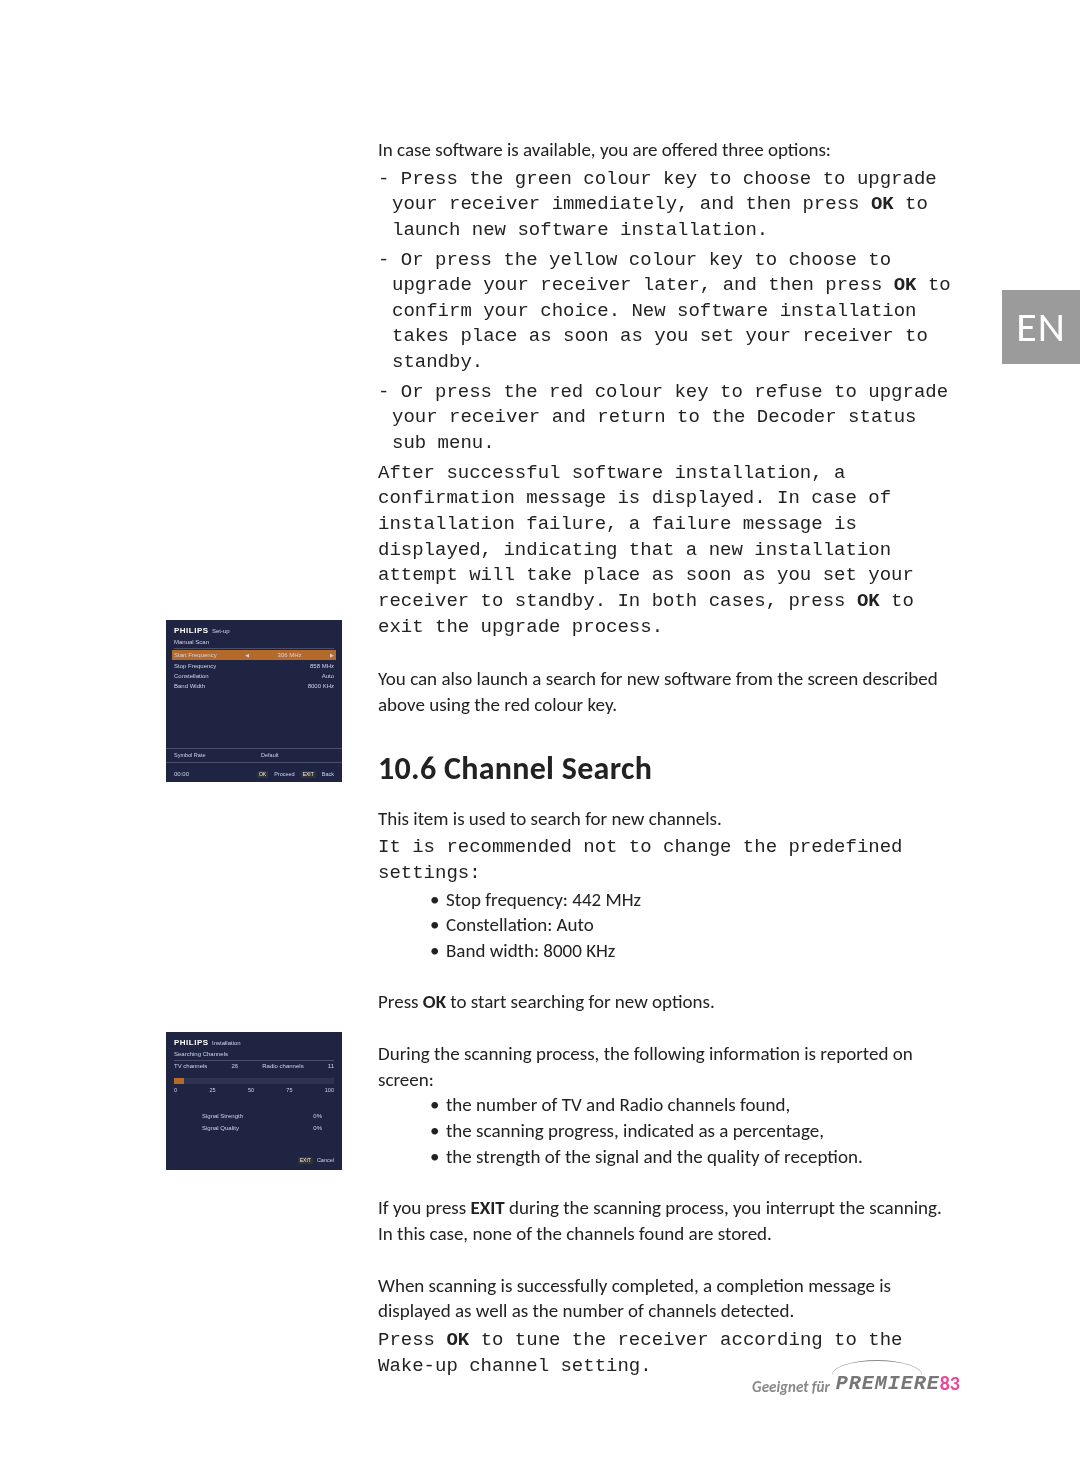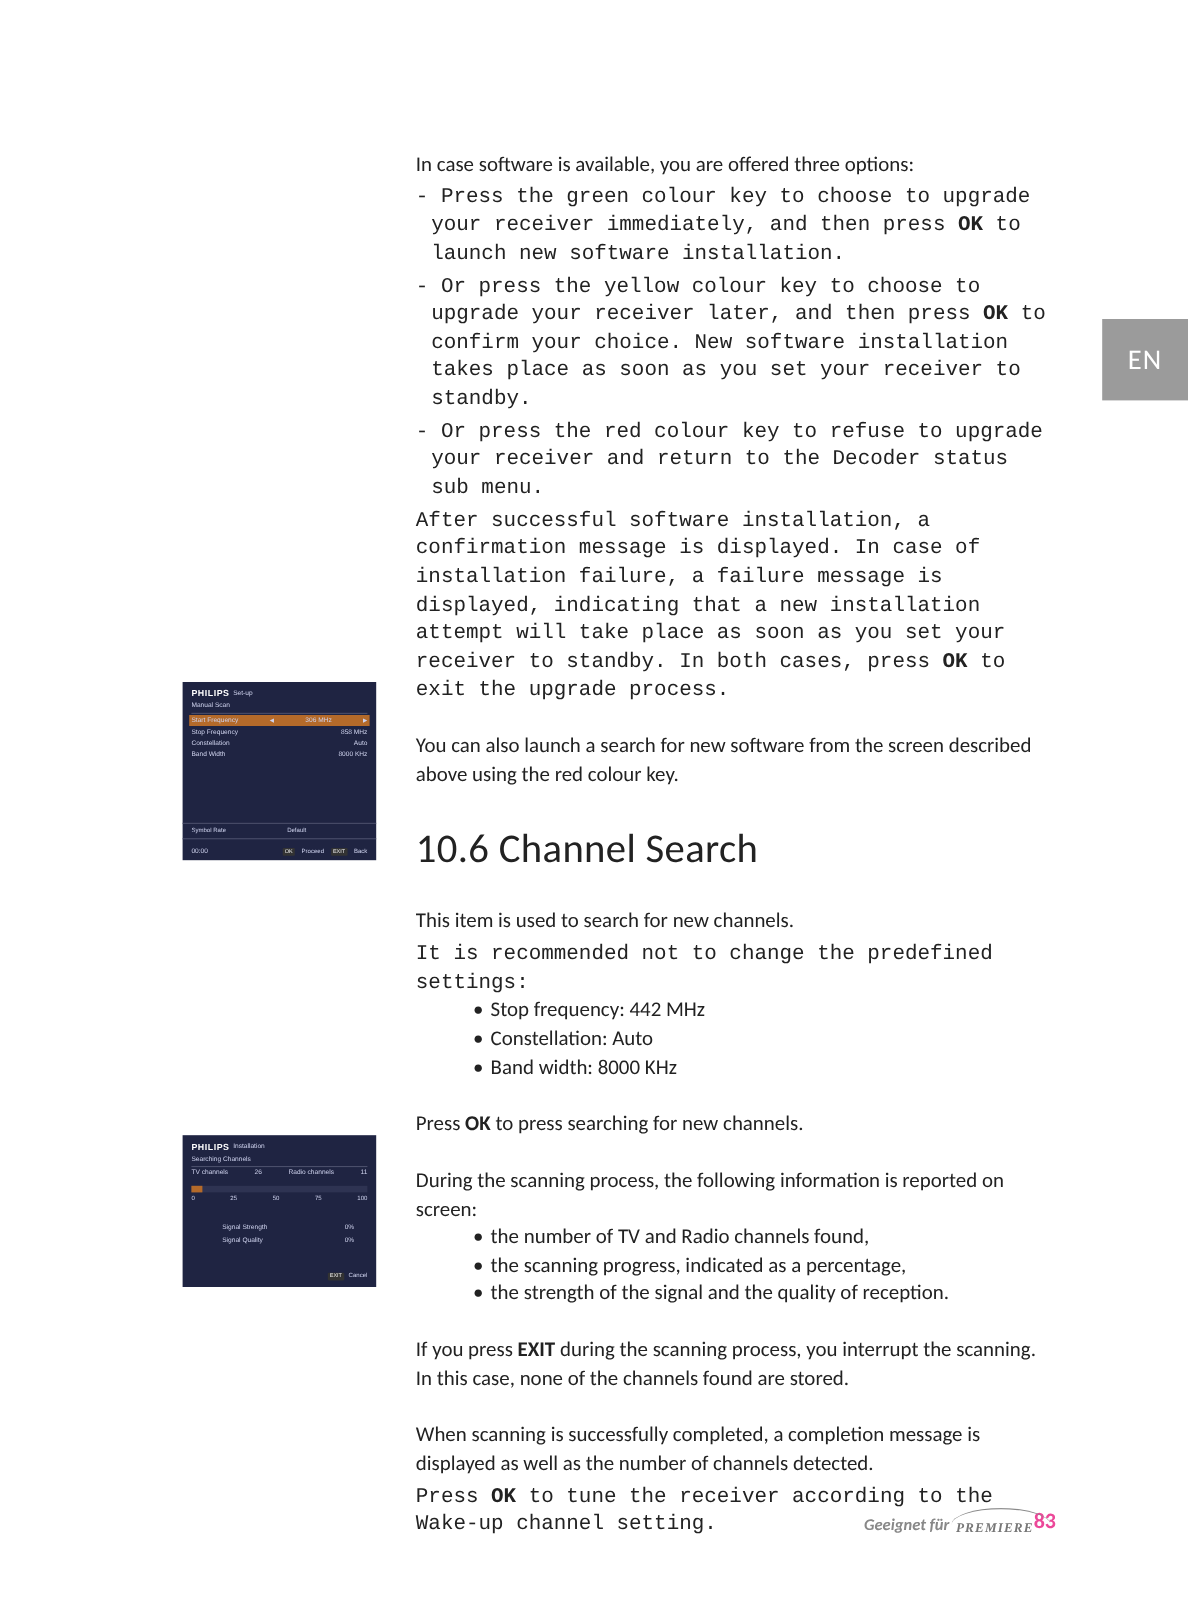--- a/index.html
+++ b/index.html
@@ -21,36 +21,36 @@
     width: 580px;
   }
   .para { margin-bottom: 0; }
   .para + .para { margin-top: 4px; font-family: Liberation Mono, monospace; }
   .list-item-dash { padding-left: 14px; text-indent: -14px; }
   .bullet-list { padding-left: 52px; }
   .bullet-item { position: relative; padding-left: 16px; }
   .bullet-item::before { content: "•"; position: absolute; left: 0; }
   .gap { height: 26px; }
   h2.section-h {
-    font-size: 37px;
-    font-weight: 400;
+    font-size: 32px;
+    font-weight: 700;
     margin-top: 30px;
-    margin-bottom: 28px;
+    margin-bottom: 15px;
     letter-spacing: 0.3px;
   }
   b { font-weight: 700; }
   .lang-tab {
     position: absolute;
     right: 0;
     top: 290px;
     width: 78px;
     height: 74px;
     background: #9b9b9b;
     color: #fff;
-    font-size: 26px;
+    font-size: 42px;
     display: flex;
     align-items: center;
     justify-content: center;
     letter-spacing: 1px;
   }
   
   .shot1 {
     position: absolute;
     left: 166px;
     top: 620px;
@@ -100,24 +100,24 @@
     bottom: 68px;
     width: 840px;
     display: flex;
     justify-content: flex-end;
     align-items: flex-end;
     font-size: 15px;
     color: #666;
   }
   .footer-left { display:flex; align-items:flex-end; gap:6px; font-style:italic; font-weight:600; color:#888; }
   .premiere {
-    font-family: Liberation Serif, serif;
+    font-family: Liberation Mono, monospace;
     font-style: italic;
     font-weight: 700;
-    font-size: 12px;
+    font-size: 20px;
     letter-spacing: 1px;
     position: relative;
     color:#777;
   }
   .premiere .arc {
     position:absolute;
     left:-4px; top:-10px;
     width:90px; height:16px;
     border:1.5px solid #888;
     border-bottom:none; border-left:none; border-right:none;
@@ -145,21 +145,21 @@
 
     <p class="para">This item is used to search for new channels.</p>
     <p class="para">It is recommended not to change the predefined settings:</p>
     <div class="bullet-list">
       <div class="bullet-item">Stop frequency: 442 MHz</div>
       <div class="bullet-item">Constellation: Auto</div>
       <div class="bullet-item">Band width: 8000 KHz</div>
     </div>
 
     <div class="gap"></div>
-    <p class="para"><span>Press </span><b>OK</b><span> to press searching for new channels.</span></p>
+    <p class="para"><span>Press </span><b>OK</b><span> to start searching for new options.</span></p>
 
     <div class="gap"></div>
     <p class="para">During the scanning process, the following information is reported on screen:</p>
     <div class="bullet-list">
       <div class="bullet-item">the number of TV and Radio channels found,</div>
       <div class="bullet-item">the scanning progress, indicated as a percentage,</div>
       <div class="bullet-item">the strength of the signal and the quality of reception.</div>
     </div>
 
     <div class="gap"></div>

